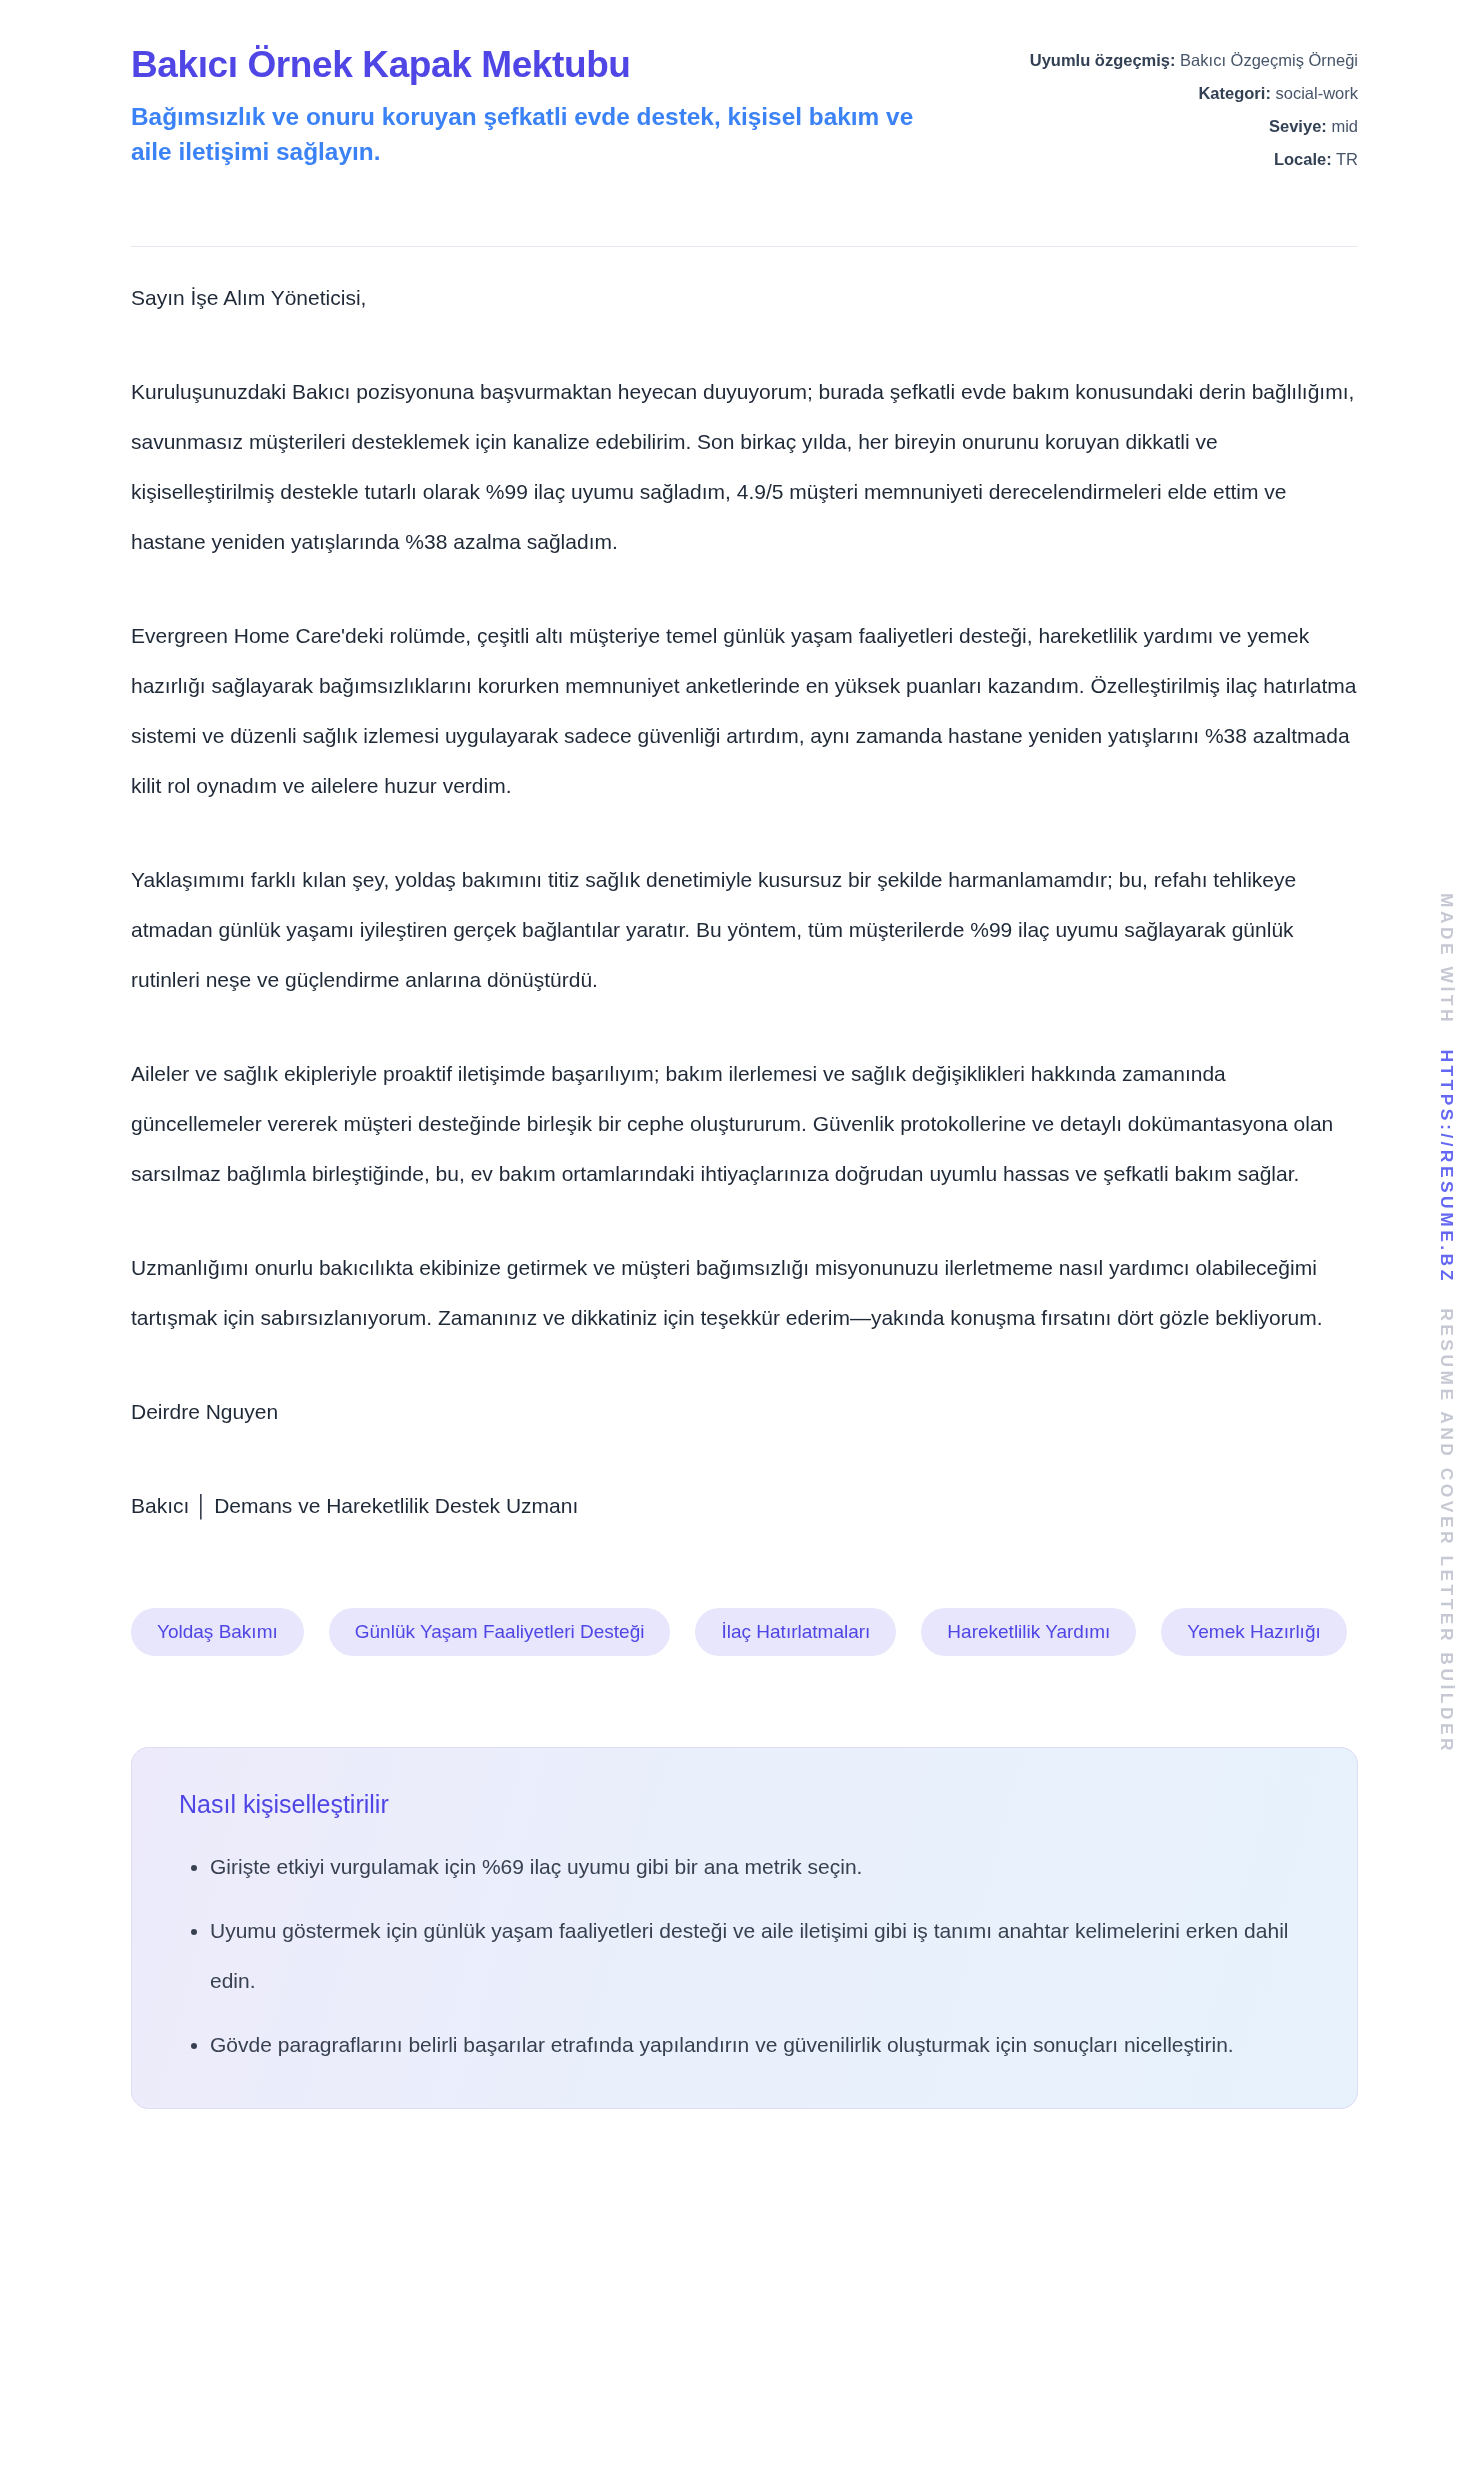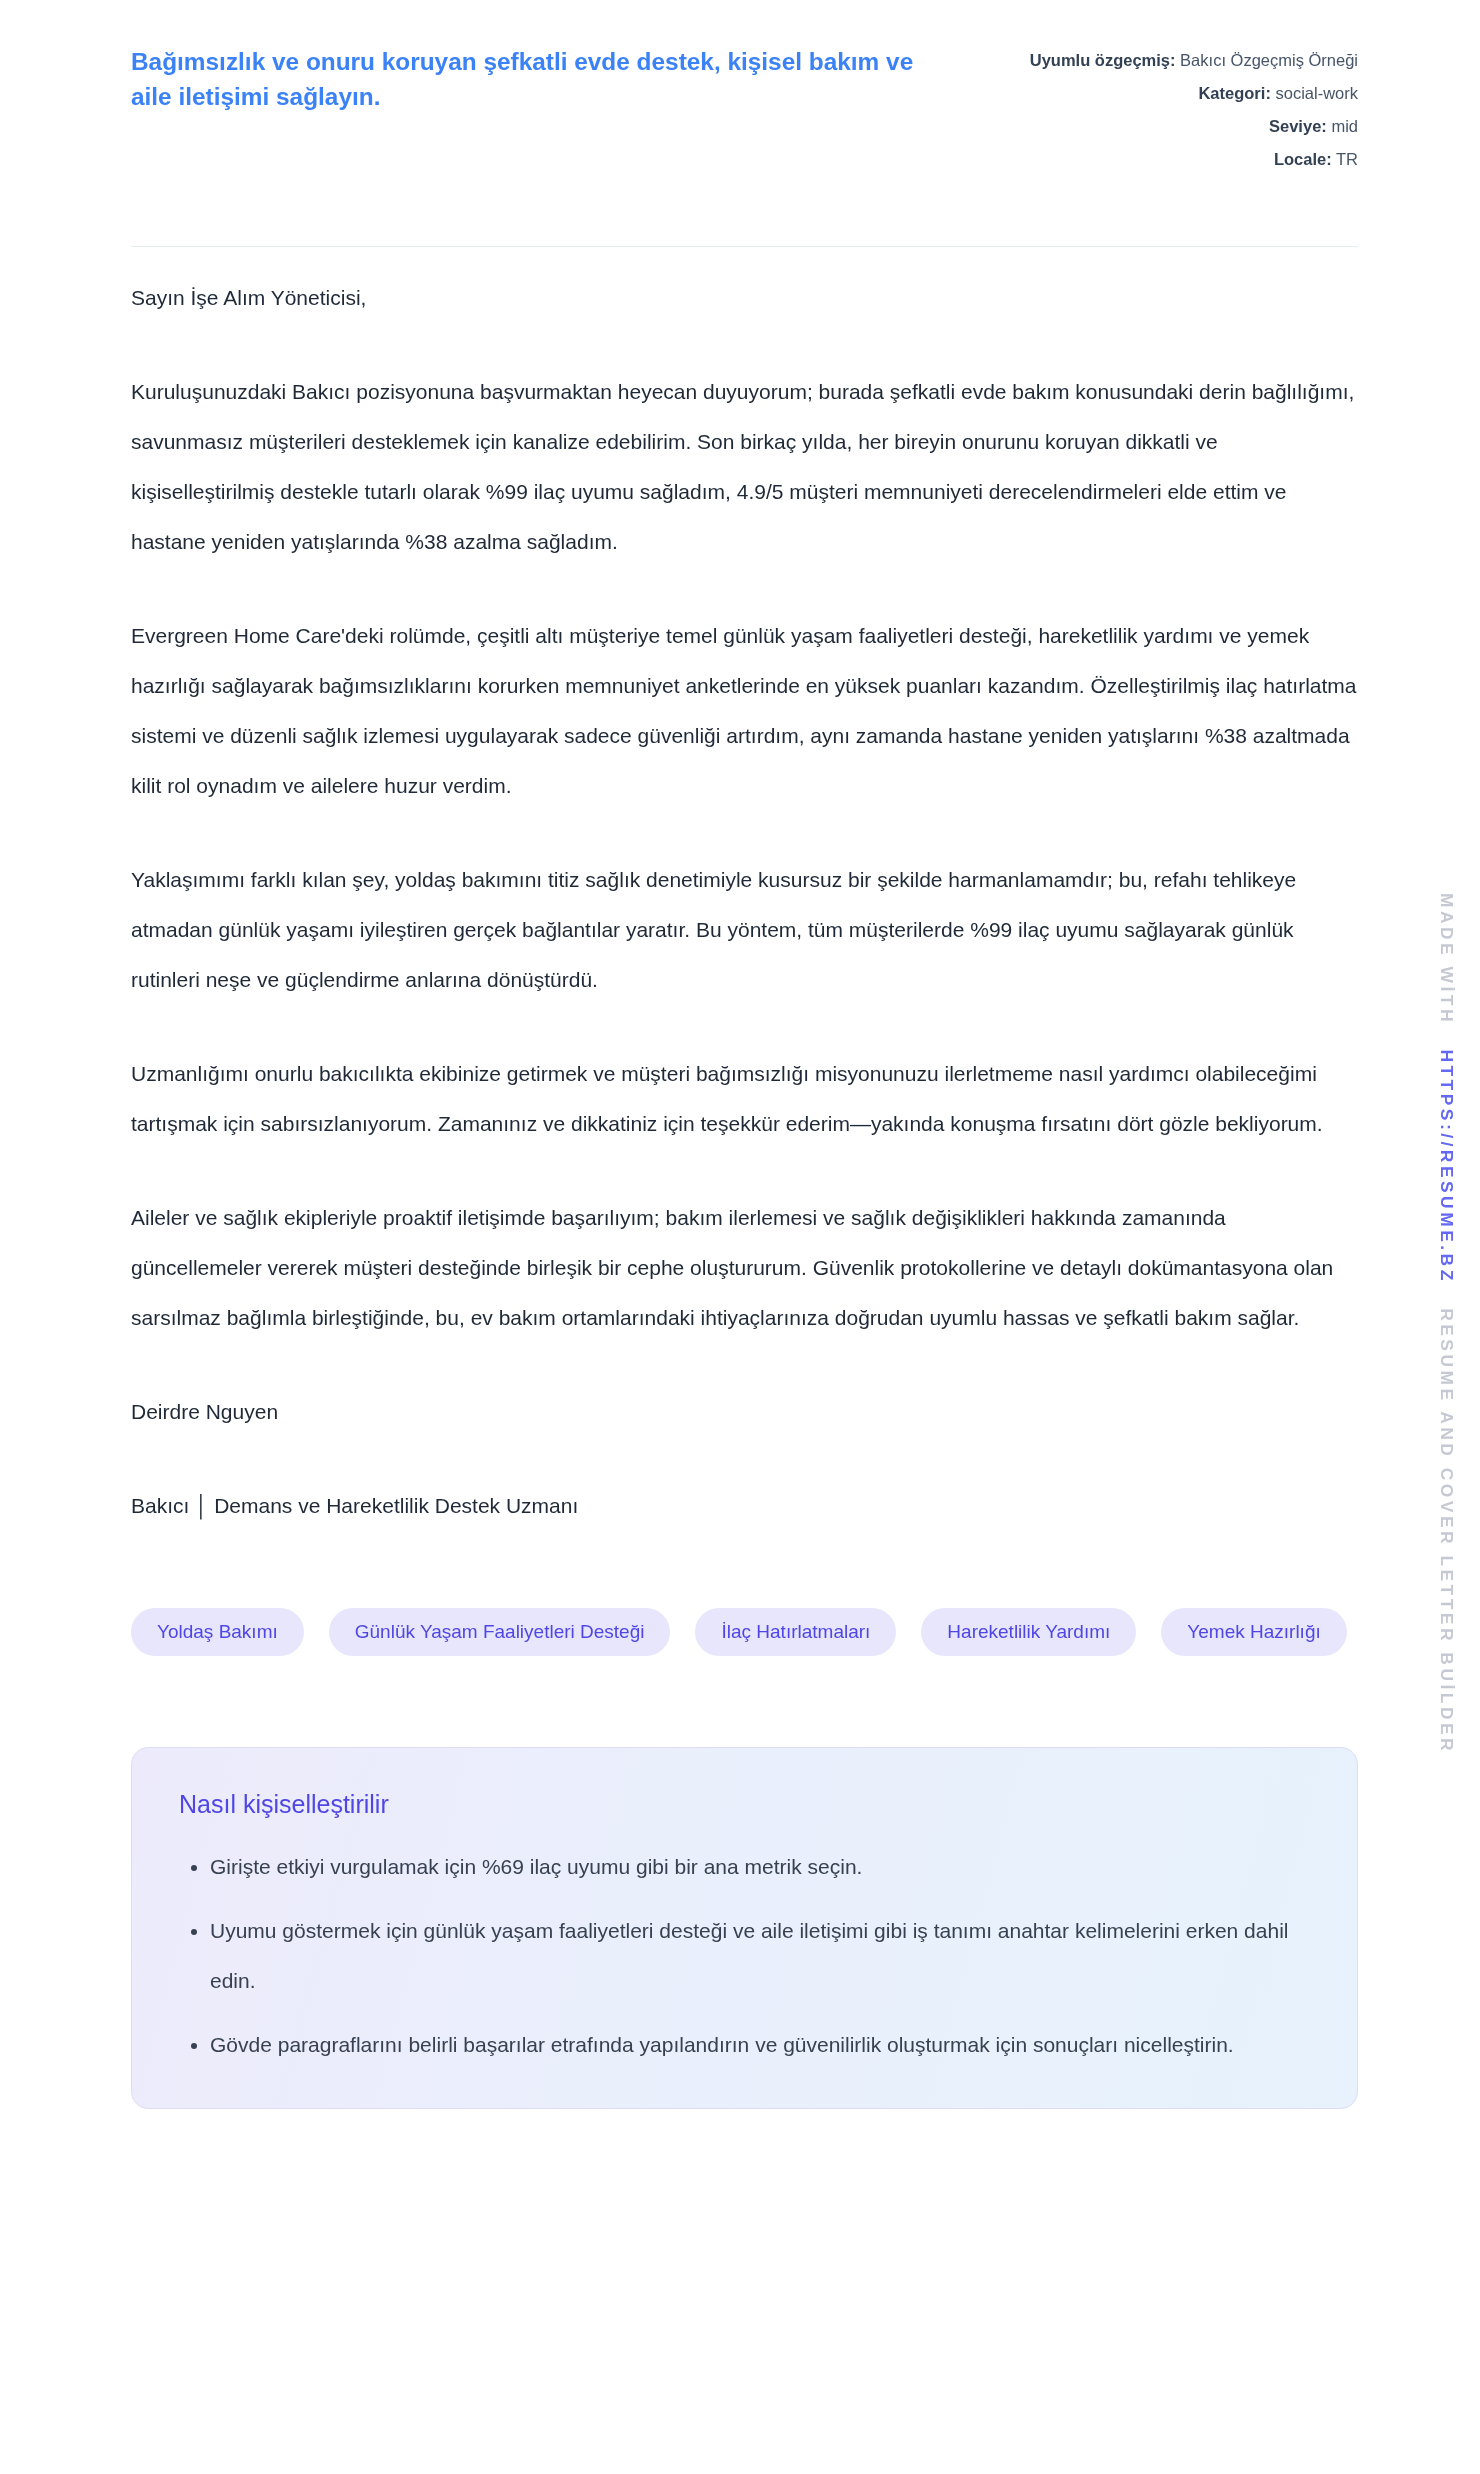--- a/index.html
+++ b/index.html
@@ -47,39 +47,40 @@
              font-size:17.4px;letter-spacing:3.5px;font-weight:600;color:#c6c9d3;white-space:nowrap;}
   .watermark .wm-link{color:#6468f2;font-weight:800;padding:24.4px 0;text-decoration:none;}
 </style>
 </head>
 <body>
 
 <div class="content">
 
   <header class="page-header">
     <div class="title-block">
+      <h1 class="page-title">Bakıcı Örnek Kapak Mektubu</h1>
       <p class="page-subtitle">Bağımsızlık ve onuru koruyan şefkatli evde destek, kişisel bakım ve aile iletişimi sağlayın.</p>
     </div>
     <div class="meta">
       <div><span class="lbl">Uyumlu özgeçmiş:</span> <span>Bakıcı Özgeçmiş Örneği</span></div>
       <div><span class="lbl">Kategori:</span> <span>social-work</span></div>
       <div><span class="lbl">Seviye:</span> <span>mid</span></div>
       <div><span class="lbl">Locale:</span> <span>TR</span></div>
     </div>
   </header>
 
   <hr class="divider">
 
   <section class="letter">
     <p class="greeting">Sayın İşe Alım Yöneticisi,</p>
     <p>Kuruluşunuzdaki Bakıcı pozisyonuna başvurmaktan heyecan duyuyorum; burada şefkatli evde bakım konusundaki derin bağlılığımı, savunmasız müşterileri desteklemek için kanalize edebilirim. Son birkaç yılda, her bireyin onurunu koruyan dikkatli ve kişiselleştirilmiş destekle tutarlı olarak %99 ilaç uyumu sağladım, 4.9/5 müşteri memnuniyeti derecelendirmeleri elde ettim ve hastane yeniden yatışlarında %38 azalma sağladım.</p>
     <p>Evergreen Home Care'deki rolümde, çeşitli altı müşteriye temel günlük yaşam faaliyetleri desteği, hareketlilik yardımı ve yemek hazırlığı sağlayarak bağımsızlıklarını korurken memnuniyet anketlerinde en yüksek puanları kazandım. Özelleştirilmiş ilaç hatırlatma sistemi ve düzenli sağlık izlemesi uygulayarak sadece güvenliği artırdım, aynı zamanda hastane yeniden yatışlarını %38 azaltmada kilit rol oynadım ve ailelere huzur verdim.</p>
     <p>Yaklaşımımı farklı kılan şey, yoldaş bakımını titiz sağlık denetimiyle kusursuz bir şekilde harmanlamamdır; bu, refahı tehlikeye atmadan günlük yaşamı iyileştiren gerçek bağlantılar yaratır. Bu yöntem, tüm müşterilerde %99 ilaç uyumu sağlayarak günlük rutinleri neşe ve güçlendirme anlarına dönüştürdü.</p>
+    <p>Aileler ve sağlık ekipleriyle proaktif iletişimde başarılıyım; bakım ilerlemesi ve sağlık değişiklikleri hakkında zamanında güncellemeler vererek müşteri desteğinde birleşik bir cephe oluştururum. Güvenlik protokollerine ve detaylı dokümantasyona olan sarsılmaz bağlımla birleştiğinde, bu, ev bakım ortamlarındaki ihtiyaçlarınıza doğrudan uyumlu hassas ve şefkatli bakım sağlar.</p>
     <p>Uzmanlığımı onurlu bakıcılıkta ekibinize getirmek ve müşteri bağımsızlığı misyonunuzu ilerletmeme nasıl yardımcı olabileceğimi tartışmak için sabırsızlanıyorum. Zamanınız ve dikkatiniz için teşekkür ederim—yakında konuşma fırsatını dört gözle bekliyorum.</p>
-    <p>Aileler ve sağlık ekipleriyle proaktif iletişimde başarılıyım; bakım ilerlemesi ve sağlık değişiklikleri hakkında zamanında güncellemeler vererek müşteri desteğinde birleşik bir cephe oluştururum. Güvenlik protokollerine ve detaylı dokümantasyona olan sarsılmaz bağlımla birleştiğinde, bu, ev bakım ortamlarındaki ihtiyaçlarınıza doğrudan uyumlu hassas ve şefkatli bakım sağlar.</p>
     <p class="sig-name">Deirdre Nguyen</p>
     <p class="sig-role">Bakıcı │ Demans ve Hareketlilik Destek Uzmanı</p>
   </section>
 
   <div class="tags">
     <button class="tag">Yoldaş Bakımı</button>
     <button class="tag">Günlük Yaşam Faaliyetleri Desteği</button>
     <button class="tag">İlaç Hatırlatmaları</button>
     <button class="tag">Hareketlilik Yardımı</button>
     <button class="tag">Yemek Hazırlığı</button>

